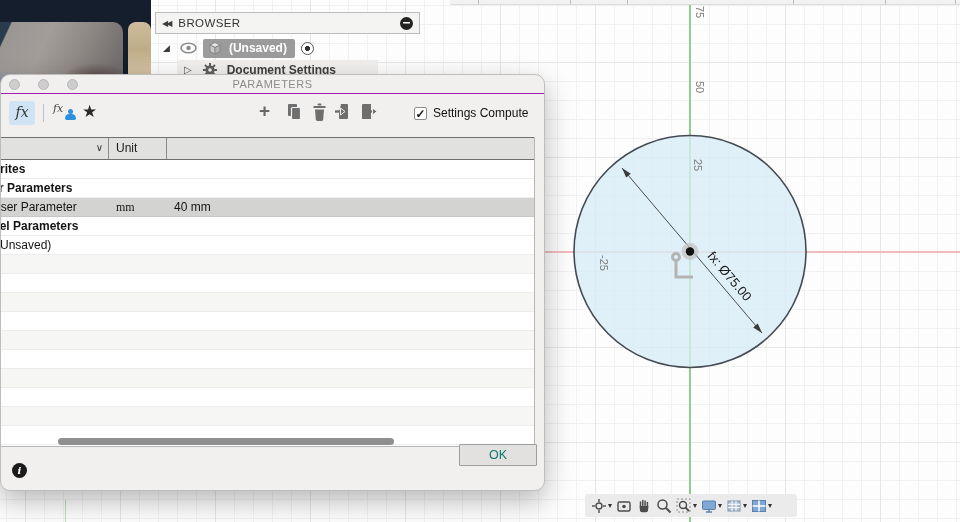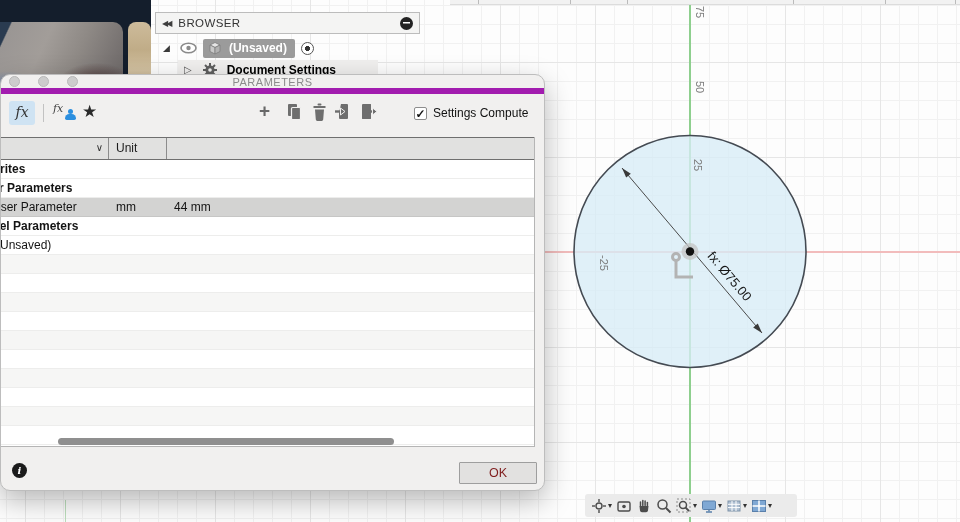--- a/index.html
+++ b/index.html
@@ -56,27 +56,27 @@
   #doc-row { left:163px; top:38px; width:260px; height:20px; display:flex; align-items:center; }
   #doc-expand { font-size:9px; color:#3a3a3a; margin-right:10px; }
   #doc-node { background:#9b9b9b; border-radius:2px; height:19px; display:flex;
     align-items:center; padding:0 8px 0 4px; margin:0 6px; }
   #doc-label { color:#fff; font-weight:bold; font-size:12px; }
   #doc-radio { width:13px; height:13px; border-radius:50%; border:1.5px solid #555;
     background:radial-gradient(circle at 50% 50%, #333 0 2.5px, #fff 2.6px); }
   #settings-row { left:178px; top:60px; width:200px; height:19px; background:#f0efee;
     display:flex; align-items:center; }
   #settings-expand { font-size:10px; color:#555; margin:0 10px 0 6px; }
-  #settings-label { font-size:12px; color:#000000; font-weight:bold; margin-left:9px;text-decoration:underline; }
+  #settings-label { font-size:12px; color:#404040; font-weight:bold; margin-left:9px;text-decoration:underline; }
 
   
   #dialog { left:0px; top:74px; width:545px; height:417px; background:#f1f0ef;
     border:1px solid #bdbdbd; border-radius:10px;
     box-shadow:0 10px 28px rgba(0,0,0,.28); }
-  #dlg-titlebar { left:0; top:0; width:100%; height:19px; border-bottom:6px solid #a21caf;
+  #dlg-titlebar { left:0; top:0; width:100%; height:19px; border-bottom:1px solid #a21caf;
     display:flex; align-items:center;gap:12px; }
   .light { width:11px; height:11px; border-radius:50%; background:#cdcdcd;
     border:1px solid #b9b9b9; margin-left:6px; }
   .light:first-child { margin-left:8px; }
   #dlg-title { position:absolute; left:0; width:100%; text-align:center;
     font-size:11px; color:#8b8b8b; letter-spacing:.5px; }
 
   #fx-btn { left:8px; top:26px; width:26px; height:24px; background:#cfe3f3;
     border-radius:3px; text-align:center; font-family:"DejaVu Serif",serif;
     font-style:italic; font-size:14px; color:#333; line-height:23px; }
@@ -113,34 +113,34 @@
   .hc.c-type { width:145px; position:relative; }
   .hc.c-name { width:112px; } .hc.c-unit { width:58px; }
   .hc.c-expr { width:295px; border-right:none; }
   #hdr-chevron { position:absolute; right:5px; top:0; font-size:10px; color:#333; }
   .t-row { position:relative; height:19px; display:flex; font-size:12px; color:#141414;
     line-height:19px; background:#fff; border-bottom:1px solid #ededec; white-space:nowrap; }
   .t-row.alt { background:#f6f6f5; }
   .t-row.sel { background:#d3d3d2; border-bottom:1px solid #c6c6c5; }
   .t-row .cell { overflow:visible; }
   .cell.c-type { width:145px; } .cell.c-name { width:112px; padding-left:7px; }
-  .cell.c-unit { width:58px; padding-left:7px; } .cell.c-expr { width:295px; padding-left:7px; }
+  .cell.c-unit { width:58px; padding-left:7px;font-family:Liberation Serif, serif; } .cell.c-expr { width:295px; padding-left:7px; }
   .grp { font-weight:bold; }
   .ind0 { padding-left:8px; } .ind1 { padding-left:13px; } .ind2 { padding-left:28px; }
   .ind3 { padding-left:11px; } .ind4 { padding-left:32px; }
   #h-scrollbar { left:57px; top:363px; width:336px; height:7px; border-radius:4px;
     background:#8f8f8f; }
 
   
   #info-icon { left:11px; top:388px; width:15px; height:15px; border-radius:50%;
     background:#1b1b1b; color:#fff; text-align:center; font-size:10px; line-height:15px;
     font-family:"DejaVu Serif",serif; font-style:italic; font-weight:bold; }
-  #ok-btn { left:458px; top:387px; width:78px; height:22px; background:#e2e1e0;
+  #ok-btn { left:458px; top:369px; width:78px; height:22px; background:#e2e1e0;
     border:1px solid #9e9e9e; border-radius:1px; text-align:center; font-size:12.5px;
-    color:#7f1d1d; line-height:20px; }
+    color:#0f766e; line-height:20px; }
 
   
   #comments-bar { left:152px; top:494px; width:270px; height:24px; background:#f3f2f1;
     border:1px solid #c9c9c9; display:flex; align-items:center; padding:0 10px 0 22px; }
   #comments-label { font-size:11px; color:#4d4d4d; letter-spacing:.5px; flex:1; }
   #comments-add { width:12px; height:12px; border-radius:50%;
     background:linear-gradient(#fff,#fff) center/6px 1.4px no-repeat,
                linear-gradient(#fff,#fff) center/1.4px 6px no-repeat, #1d1d1d; }
 
   
@@ -282,21 +282,21 @@
 
         <div class="t-row">
           <div class="cell c-type grp ind0">Favorites</div>
         </div>
         <div class="t-row">
           <div class="cell c-type grp ind1">User Parameters</div>
         </div>
         <div class="t-row sel">
           <div class="cell c-type ind2">User Parameter</div>
           <div class="cell c-unit">mm</div>
-          <div class="cell c-expr">44 mm</div>
+          <div class="cell c-expr">40 mm</div>
         </div>
         <div class="t-row">
           <div class="cell c-type grp ind3">Model Parameters</div>
         </div>
         <div class="t-row">
           <div class="cell c-type ind4">(Unsaved)</div>
         </div>
 
         <div class="t-row alt"></div>
         <div class="t-row"></div>

